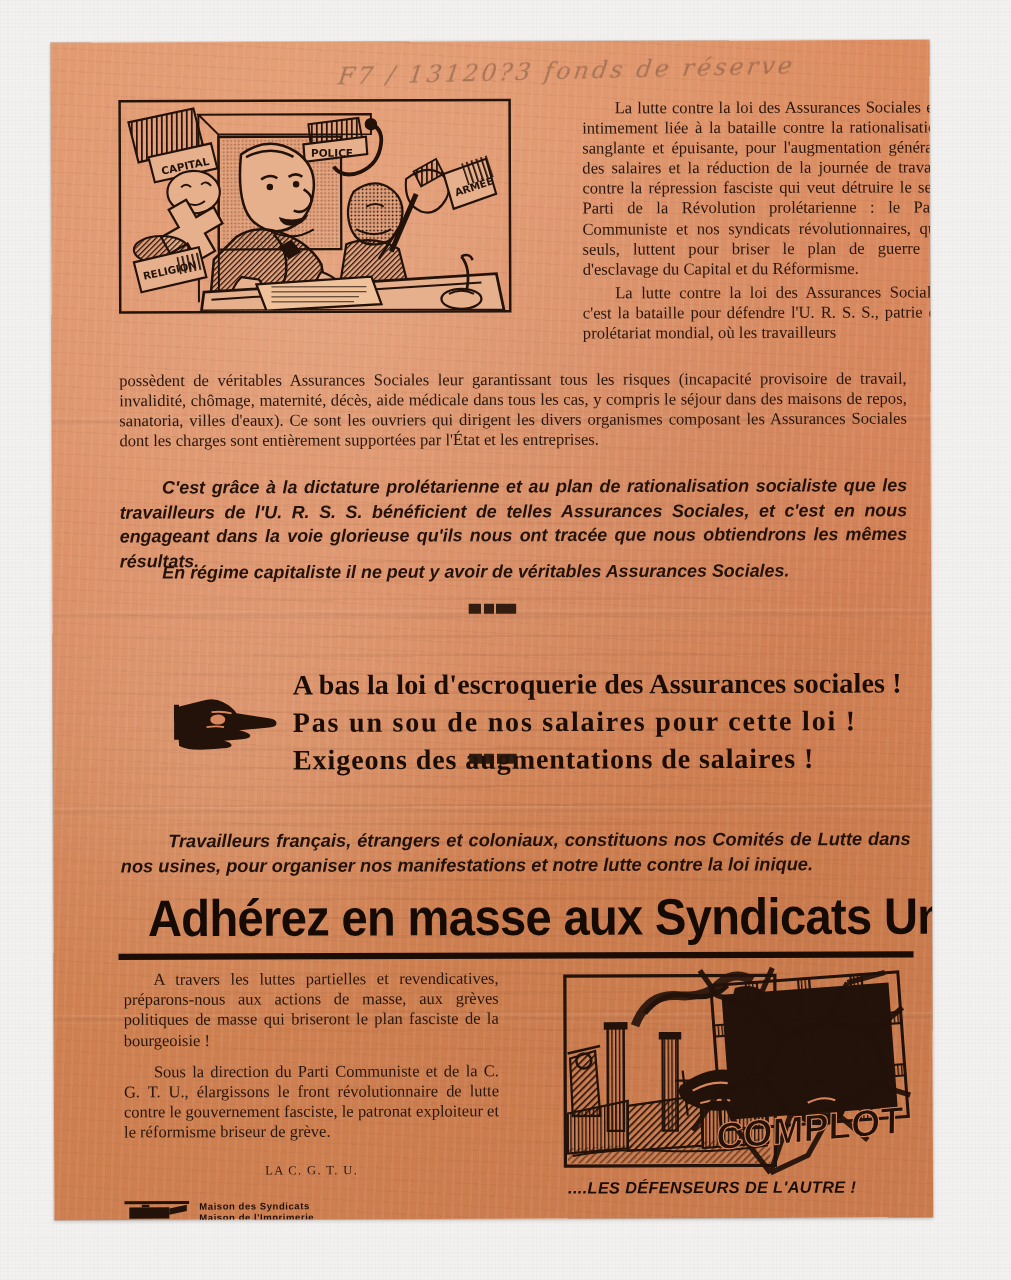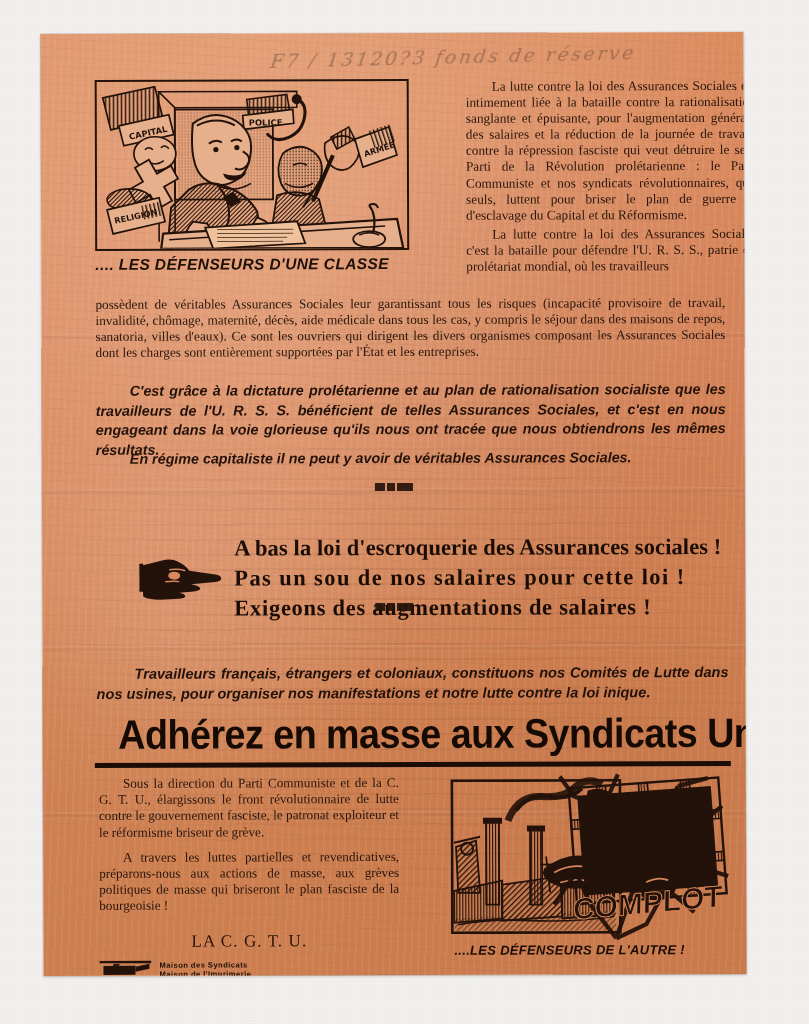--- a/index.html
+++ b/index.html
@@ -243,21 +243,21 @@
     text-align: justify;
     color: #28150c;
   }
   #bottom-left-text p { margin: 0; text-indent: 24px; }
   #bottom-left-text p + p { margin-top: 9px; }
   #signature {
     position: absolute;
     left: 56px; top: 898px;
     width: 300px;
     text-align: center;
-    font-size: 17px;
+    font-size: 10px;
     letter-spacing: 1.1px;
     color: #28150c;
   }
 
   
   #printer-mark {
     position: absolute;
     left: 56px; top: 925px;
     width: 230px;
     display: flex;
@@ -417,21 +417,20 @@
             </g>
 
             <g>
               <ellipse cx="272" cy="158" rx="16" ry="8" fill="#e7b08c" stroke="#23120a" stroke-width="1.8"></ellipse>
               <path d="M262 154 q10 -5 20 0" class="ink-s" stroke-width="1.6"></path>
               <path d="M276 152 q4 -18 -4 -28" class="ink-s" stroke-width="2.2"></path>
               <path d="M272 124 q7 -3 9 3" class="ink-s" stroke-width="2"></path>
             </g>
           </svg>
         </div>
-        <div class="cartoon-caption">.... LES DÉFENSEURS D'UNE CLASSE</div>
       </div>
 
       <div id="lead-column">
         <p>La lutte contre la loi des Assurances Sociales est intimement liée à la bataille contre la rationalisation sanglante et épuisante, pour l'augmentation générale des salaires et la réduction de la journée de travail, contre la répression fasciste qui veut détruire le seul Parti de la Révolution prolétarienne : le Parti Communiste et nos syndicats révolutionnaires, qui, seuls, luttent pour briser le plan de guerre et d'esclavage du Capital et du Réformisme.</p>
         <p>La lutte contre la loi des Assurances Sociales c'est la bataille pour défendre l'U. R. S. S., patrie du prolétariat mondial, où les travailleurs</p>
       </div>
     </div>
 
     <div class="body-wide" style="top:263px">
       <p>possèdent de véritables Assurances Sociales leur garantissant tous les risques (incapacité provisoire de travail, invalidité, chômage, maternité, décès, aide médicale dans tous les cas, y compris le séjour dans des maisons de repos, sanatoria, villes d'eaux). Ce sont les ouvriers qui dirigent les divers organismes composant les Assurances Sociales dont les charges sont entièrement supportées par l'État et les entreprises.</p>
@@ -466,22 +465,22 @@
     <div class="ornament" style="top:570px"></div>
 
     <div id="cta-block">
       <p>Travailleurs français, étrangers et coloniaux, constituons nos Comités de Lutte dans nos usines, pour organiser nos manifestations et notre lutte contre la loi inique.</p>
     </div>
 
     <div id="headline">Adhérez en masse aux Syndicats Unitaires</div>
     <div id="headline-rule"></div>
 
     <div id="bottom-left-text">
+      <p>A travers les luttes partielles et revendicatives, préparons-nous aux actions de masse, aux grèves politiques de masse qui briseront le plan fasciste de la bourgeoisie !</p>
       <p>Sous la direction du Parti Communiste et de la C. G. T. U., élargissons le front révolutionnaire de lutte contre le gouvernement fasciste, le patronat exploiteur et le réformisme briseur de grève.</p>
-      <p>A travers les luttes partielles et revendicatives, préparons-nous aux actions de masse, aux grèves politiques de masse qui briseront le plan fasciste de la bourgeoisie !</p>
     </div>
     <div id="signature">LA C. G. T. U.</div>
 
     <div id="printer-mark">
       <div class="pm-logo">
         <svg viewBox="0 0 52 22" width="52" height="22">
           <rect x="0" y="2" width="52" height="2.4" fill="#23120a"></rect>
           <rect x="4" y="7" width="32" height="9" fill="#23120a"></rect>
           <path d="M36 8 L50 5 L50 10 L36 13 Z" fill="#23120a"></path>
           <rect x="2" y="17" width="30" height="2" fill="#23120a"></rect>

